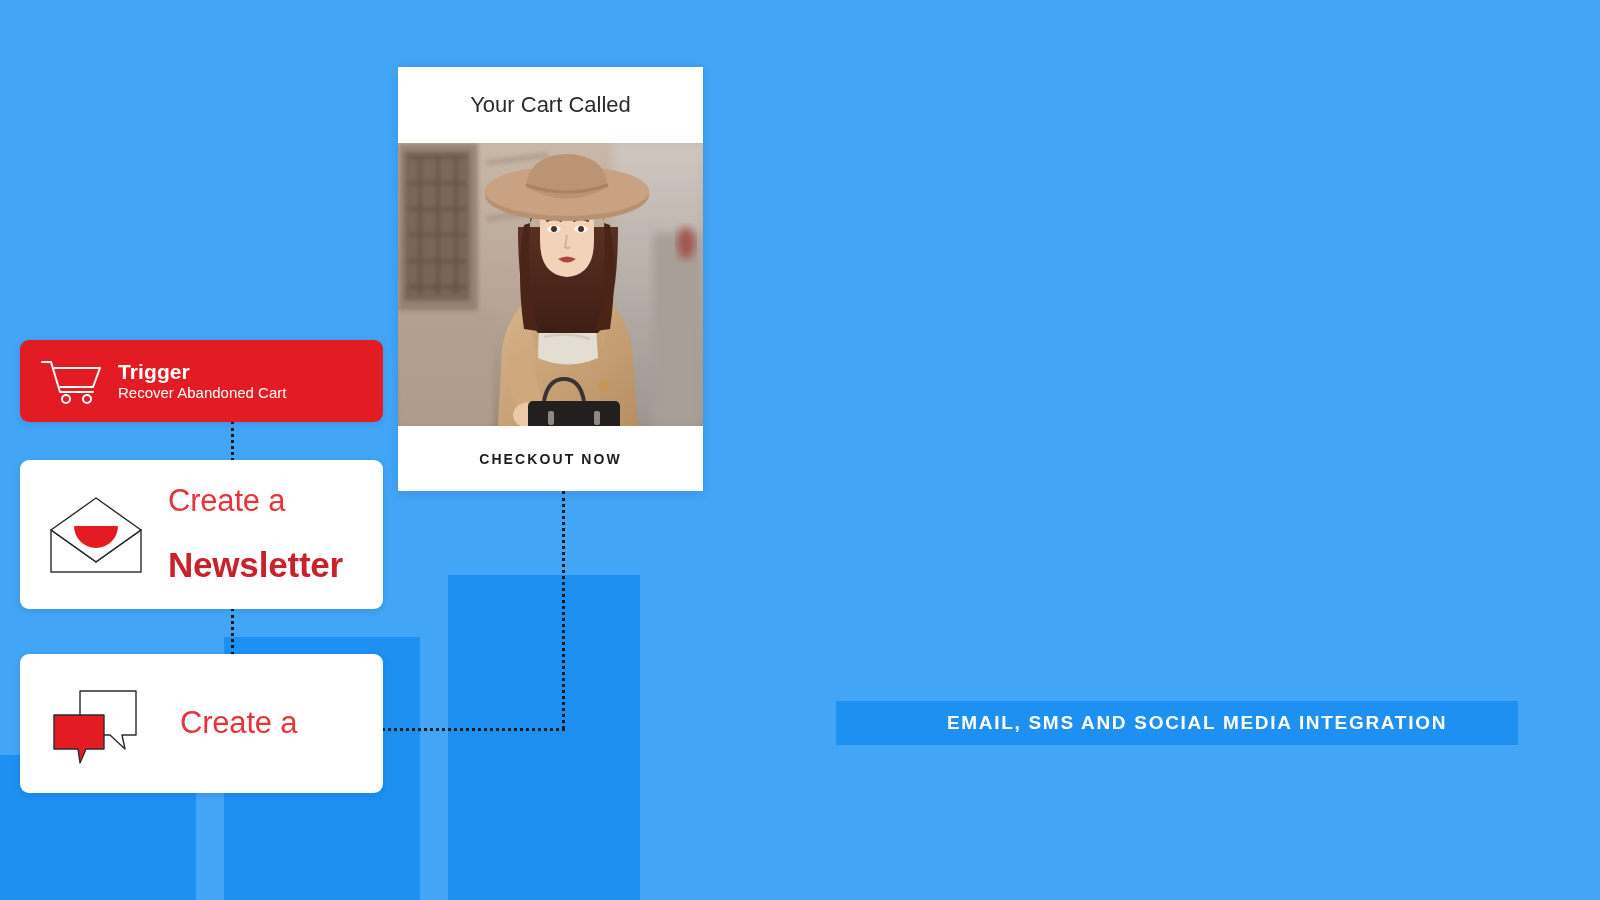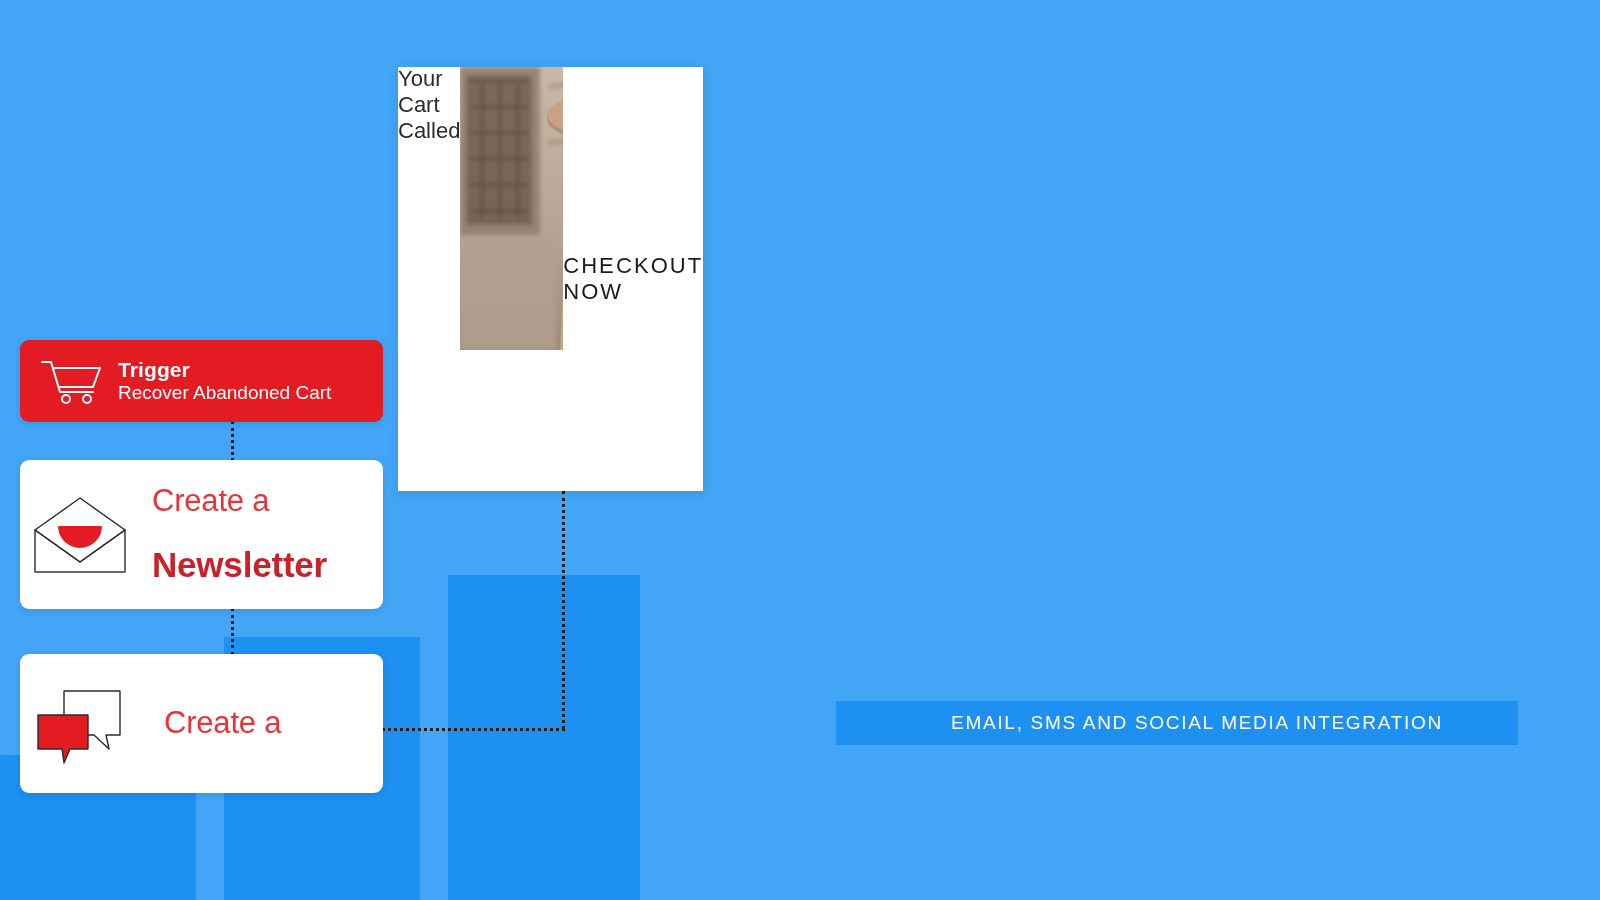--- a/index.html
+++ b/index.html
@@ -77,28 +77,28 @@
   .trigger-text {
     color: #ffffff;
     line-height: 1.16;
   }
   .trigger-title {
     font-size: 21px;
     font-weight: bold;
     letter-spacing: .1px;
   }
   .trigger-sub {
-    font-size: 19px;
+    font-size: 15px;
     font-weight: 400;
   }
 
   .card-white {
     background: #ffffff;
     width: 363px;
-    padding-left: 12px;
+    padding-left: 28px;
   }
   .card-newsletter { top: 460px; height: 149px; }
   .card-sms        { top: 654px; height: 139px; }
 
   .chan-icon {
     flex: 0 0 auto;
   }
   .chan-icon.env { width: 96px; height: 78px; margin-right: 24px; }
   .chan-icon.sms { width: 118px; height: 82px; margin-right: 14px; }
 
@@ -123,21 +123,21 @@
   .mockup {
     position: absolute;
     left: 398px;
     top: 67px;
     width: 305px;
     height: 424px;
     background: #ffffff;
     z-index: 6;
     box-shadow: 0 2px 10px rgba(0, 40, 80, .14);
     display: flex;
-    flex-direction: row;
+    flex-direction: column;
   }
   .mock-head {
     height: 76px;
     display: flex;
     align-items: center;
     justify-content: center;
     font-size: 22px;
     color: #2b2b2b;
     font-weight: 400;
   }
@@ -145,22 +145,22 @@
     position: relative;
     height: 283px;
     overflow: hidden;
     background: #b8a396;
   }
   .mock-foot {
     flex: 1;
     display: flex;
     align-items: center;
     justify-content: center;
-    font-size: 22px;
-    font-weight: normal;
+    font-size: 14px;
+    font-weight: bold;
     letter-spacing: 2.1px;
     color: #1b1b1b;
   }
 
   
   .hero {
     position: absolute;
     left: 836px;
     top: 78px;
     width: 700px;
@@ -183,21 +183,21 @@
     height: 44px;
     background: #1d90f2;
     display: flex;
     align-items: center;
     justify-content: center;
     z-index: 4;
   }
   .hero-badge span {
     color: #ffffff;
     font-size: 19px;
-    font-weight: normal;
+    font-weight: bold;
     letter-spacing: 1.7px;
     margin-left: 40px;
   }
 </style>
 </head>
 <body>
 
 <div id="stage">
 
   <div class="bg-block b1"></div>

